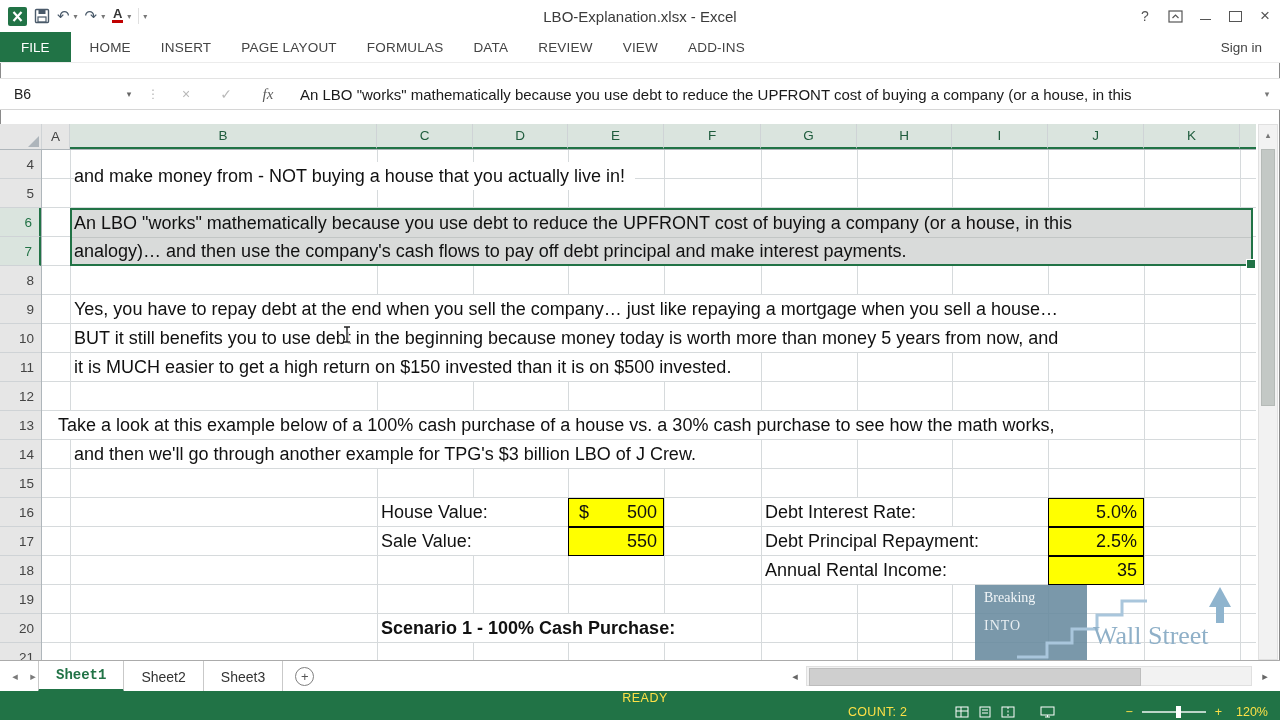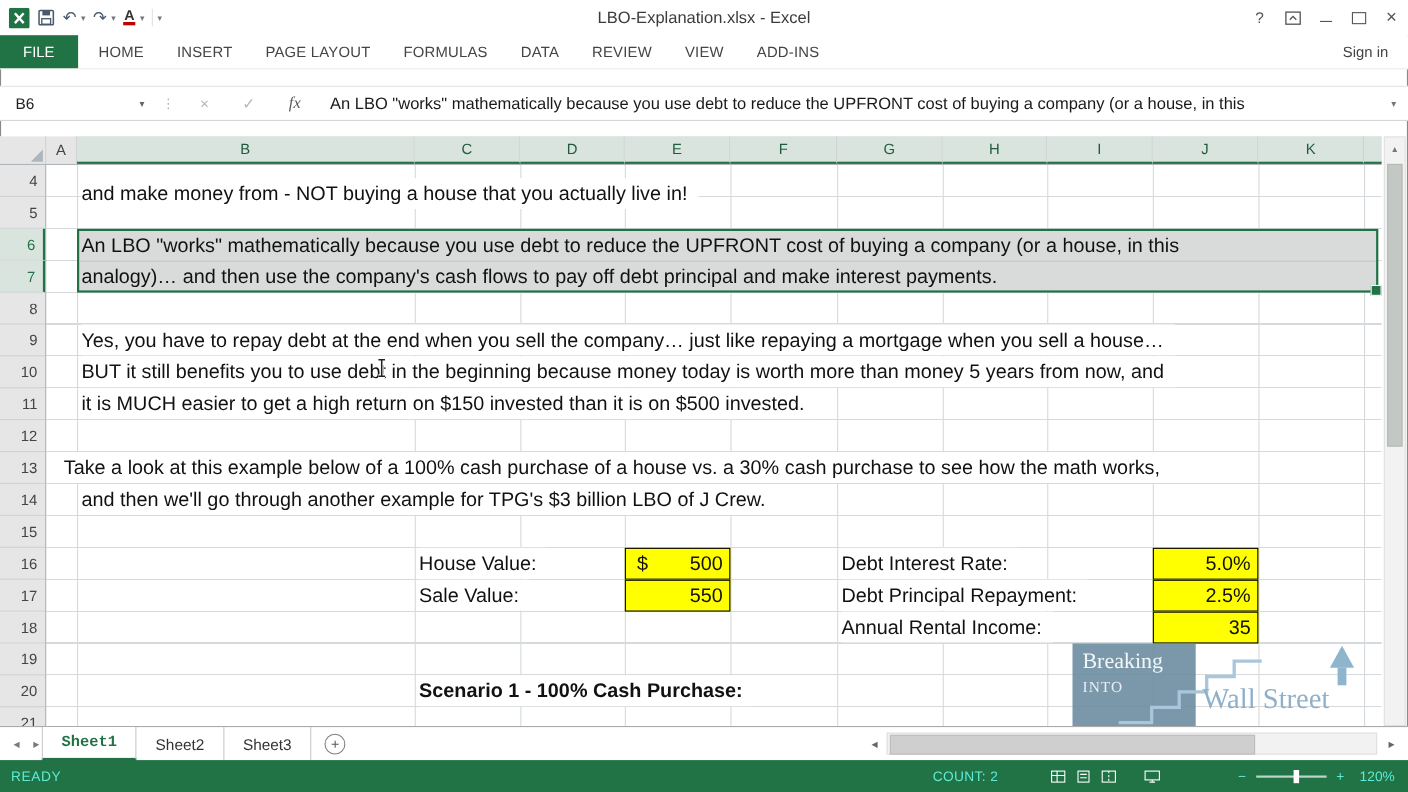--- a/index.html
+++ b/index.html
@@ -93,36 +93,36 @@
   .add-sheet{width:17px;height:17px;border:1px solid #808080;border-radius:50%;margin:auto 0 auto 12px;
              display:flex;align-items:center;justify-content:center;color:#555;font-size:13px;line-height:1;}
   .hs-larr{position:absolute;left:786px;top:4px;width:18px;height:22px;display:flex;align-items:center;
            justify-content:center;color:#666;font-size:11px;}
   .hs-track{position:absolute;left:806px;right:28px;top:5px;height:20px;background:#f2f2f2;border:1px solid #e0e0e0;box-sizing:border-box;}
   .hs-thumb{position:absolute;left:2px;top:1px;width:330px;height:16px;background:#cfcfcf;border:1px solid #bdbdbd;}
   .hs-rarr{position:absolute;right:6px;top:4px;width:18px;height:22px;display:flex;align-items:center;
            justify-content:center;color:#666;font-size:11px;}
 
   
-  .statusbar{position:absolute;left:0;top:691px;right:0;height:29px;background:#217346;color:#5eead4;
-             display:flex;align-items:center;font-size:12.5px;}
+  .statusbar{position:absolute;left:0;top:691px;right:0;height:29px;background:#217346;color:#fde047;
+             display:flex;align-items:center;font-size:12.5px;flex-direction:column;}
   .sb-mode{margin-left:10px;letter-spacing:.5px;}
   .sb-right{margin-left:auto;display:flex;align-items:center;padding-right:12px;}
   .sb-count{letter-spacing:.3px;}
   .view-icons{display:flex;align-items:center;gap:9px;margin-left:48px;}
   .view-icons span{display:flex;}
   .zoom-group{display:flex;align-items:center;gap:9px;margin-left:70px;}
   .zoom-track{position:relative;width:64px;height:2px;background:rgba(255,255,255,.7);}
   .zoom-thumb{position:absolute;left:34px;top:-5px;width:5px;height:12px;background:#fff;}
   .zoom-pct{margin-left:12px;min-width:34px;text-align:right;}
 
   
   .watermark{position:absolute;left:975px;top:585px;width:262px;height:75px;z-index:40;pointer-events:none;}
   .wm-box{position:absolute;left:0;top:0;width:112px;height:75px;background:rgba(104,138,158,.88);}
-  .wm-breaking{position:absolute;left:9px;top:5px;font-family:"Liberation Serif",serif;font-size:20px;color:#f2f6f8;}
+  .wm-breaking{position:absolute;left:9px;top:5px;font-family:"Liberation Serif",serif;font-size:14px;color:#f2f6f8;}
   .wm-into{position:absolute;left:9px;top:33px;font-family:"Liberation Serif",serif;font-size:14px;
            letter-spacing:1px;color:#e8eef2;}
   .wm-wall{position:absolute;left:118px;top:36px;font-family:"Liberation Serif",serif;font-size:26px;color:#8fb0c8;}
   .wm-svg{position:absolute;left:28px;top:0;}
 
   .cursor{position:absolute;left:340px;top:325px;z-index:60;pointer-events:none;}
 </style>
 </head>
 <body>
 

